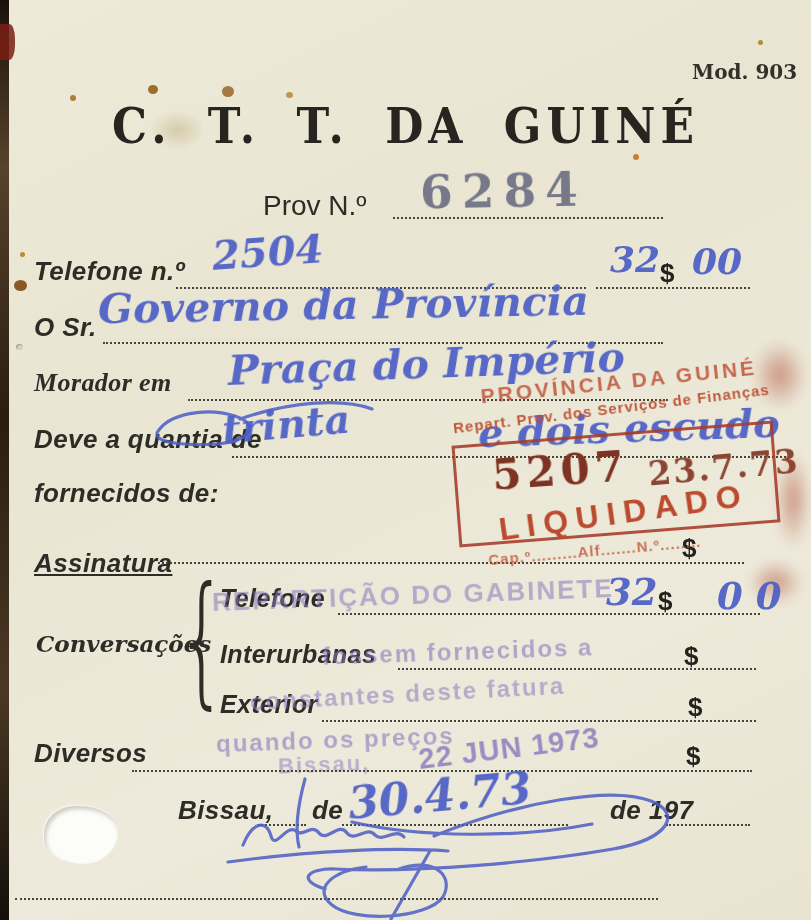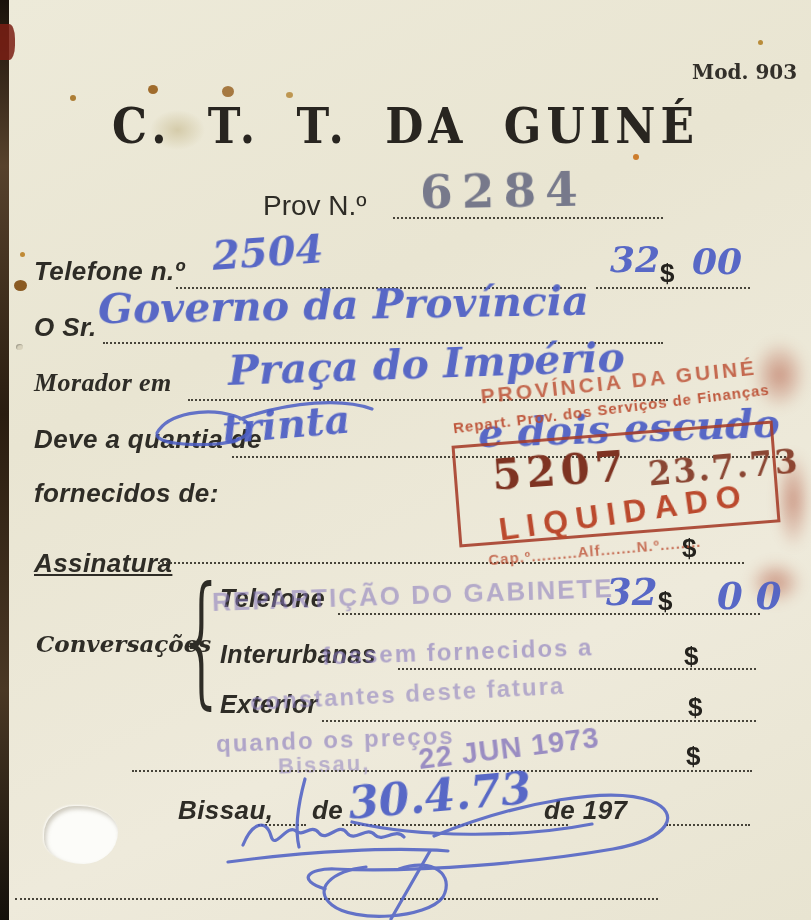--- a/index.html
+++ b/index.html
@@ -122,29 +122,30 @@
   <div class="abs dot" style="left:322px;top:720px;width:434px;"></div>
   <div class="abs cif" style="left:688px;top:692px;">$</div>
 
   <div class="abs pur" style="left:212px;top:580px;font-size:26px;transform:rotate(-2deg);opacity:.55;">REPARTIÇÃO DO GABINETE</div>
   <div class="abs pur" style="left:322px;top:638px;font-size:24px;transform:rotate(-2deg);opacity:.6;">fossem fornecidos a</div>
   <div class="abs pur" style="left:250px;top:680px;font-size:24px;transform:rotate(-3deg);opacity:.55;">constantes deste fatura</div>
   <div class="abs pur" style="left:216px;top:726px;font-size:24px;transform:rotate(-2deg);opacity:.6;">quando os preços</div>
   <div class="abs pur" style="left:278px;top:752px;font-size:22px;transform:rotate(-2deg);opacity:.5;">Bissau,</div>
   <div class="abs pur" style="left:418px;top:732px;font-size:29px;transform:rotate(-7deg);opacity:.8;letter-spacing:1px;">22 JUN 1973</div>
 
+  <div class="abs lbl" style="left:34px;top:738px;">Diversos</div>
   <div class="abs dot" style="left:132px;top:770px;width:620px;"></div>
   <div class="abs cif" style="left:686px;top:741px;">$</div>
 
   <div class="abs lbl" style="left:178px;top:795px;">Bissau,</div>
   <div class="abs dot" style="left:258px;top:824px;width:48px;"></div>
   <div class="abs lbl" style="left:312px;top:795px;">de</div>
   <div class="abs dot" style="left:342px;top:824px;width:226px;"></div>
   <div class="abs hand" style="left:348px;top:770px;font-size:44px;transform:rotate(-5deg);">30.4.73</div>
-  <div class="abs lbl" style="left:544px;top:795px;">de 197</div>
+  <div class="abs lbl" style="left:610px;top:795px;">de 197</div>
   <div class="abs dot" style="left:666px;top:824px;width:84px;"></div>
 
   <div class="abs dot" style="left:15px;top:898px;width:643px;"></div>
 
   <svg class="abs" style="left:0;top:0;" width="811" height="920" viewBox="0 0 811 920">
     <g fill="none" stroke="#4c5ec5" stroke-width="3.2" stroke-linecap="round" opacity="0.85">
       <path d="M157 433 C168 413 207 407 235 416 C260 424 252 441 216 444 C186 446 159 443 157 435"></path>
       <path d="M240 419 C292 401 343 398 372 409"></path>
       <path d="M305 779 C299 801 294 826 299 847"></path>
       <path d="M243 845 C252 823 266 818 271 836 C275 851 287 823 296 831 C303 838 311 823 319 833 C327 843 339 821 347 833 C355 843 367 825 375 835 C383 843 396 827 404 837"></path>

